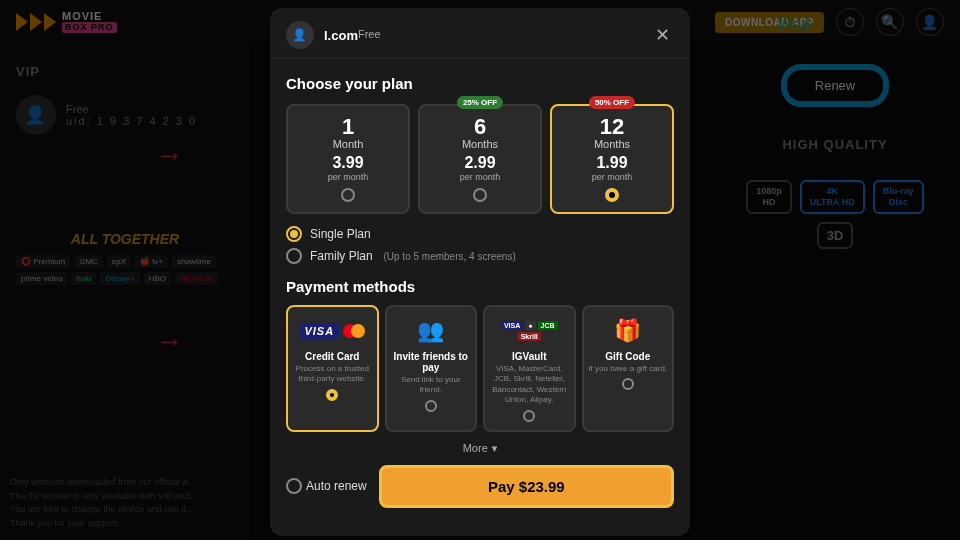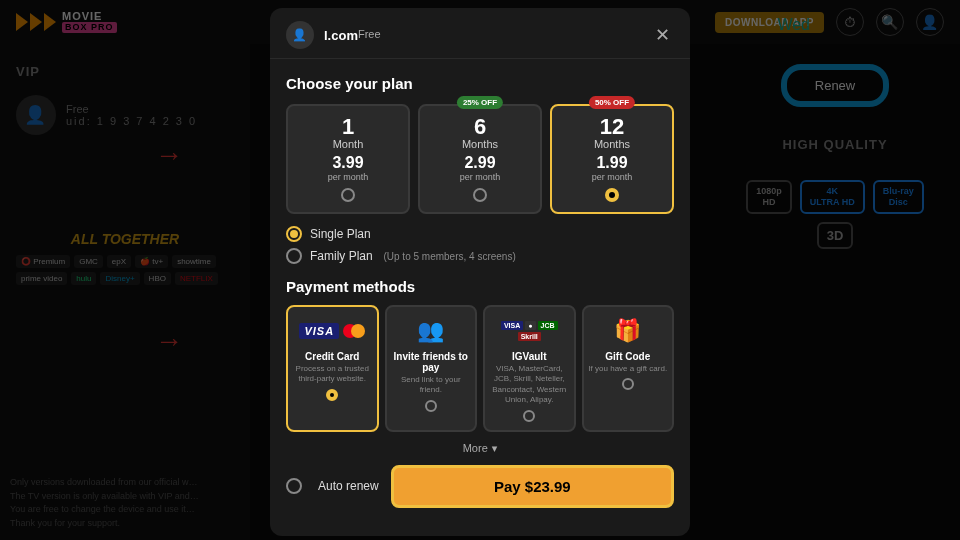--- a/index.html
+++ b/index.html
@@ -488,21 +488,21 @@
     
     .bottom-actions {
       display: flex;
       align-items: center;
       gap: 12px;
       margin-bottom: 10px;
     }
     .auto-renew {
       display: flex;
       align-items: center;
-      gap: 16px;
+      gap: 4px;
       cursor: pointer;
     }
     .auto-renew-radio {
       width: 16px; height: 16px;
       border-radius: 50%;
       border: 2px solid #888;
     }
     .auto-renew-label {
       color: #ddd;
       font-size: 12px;

